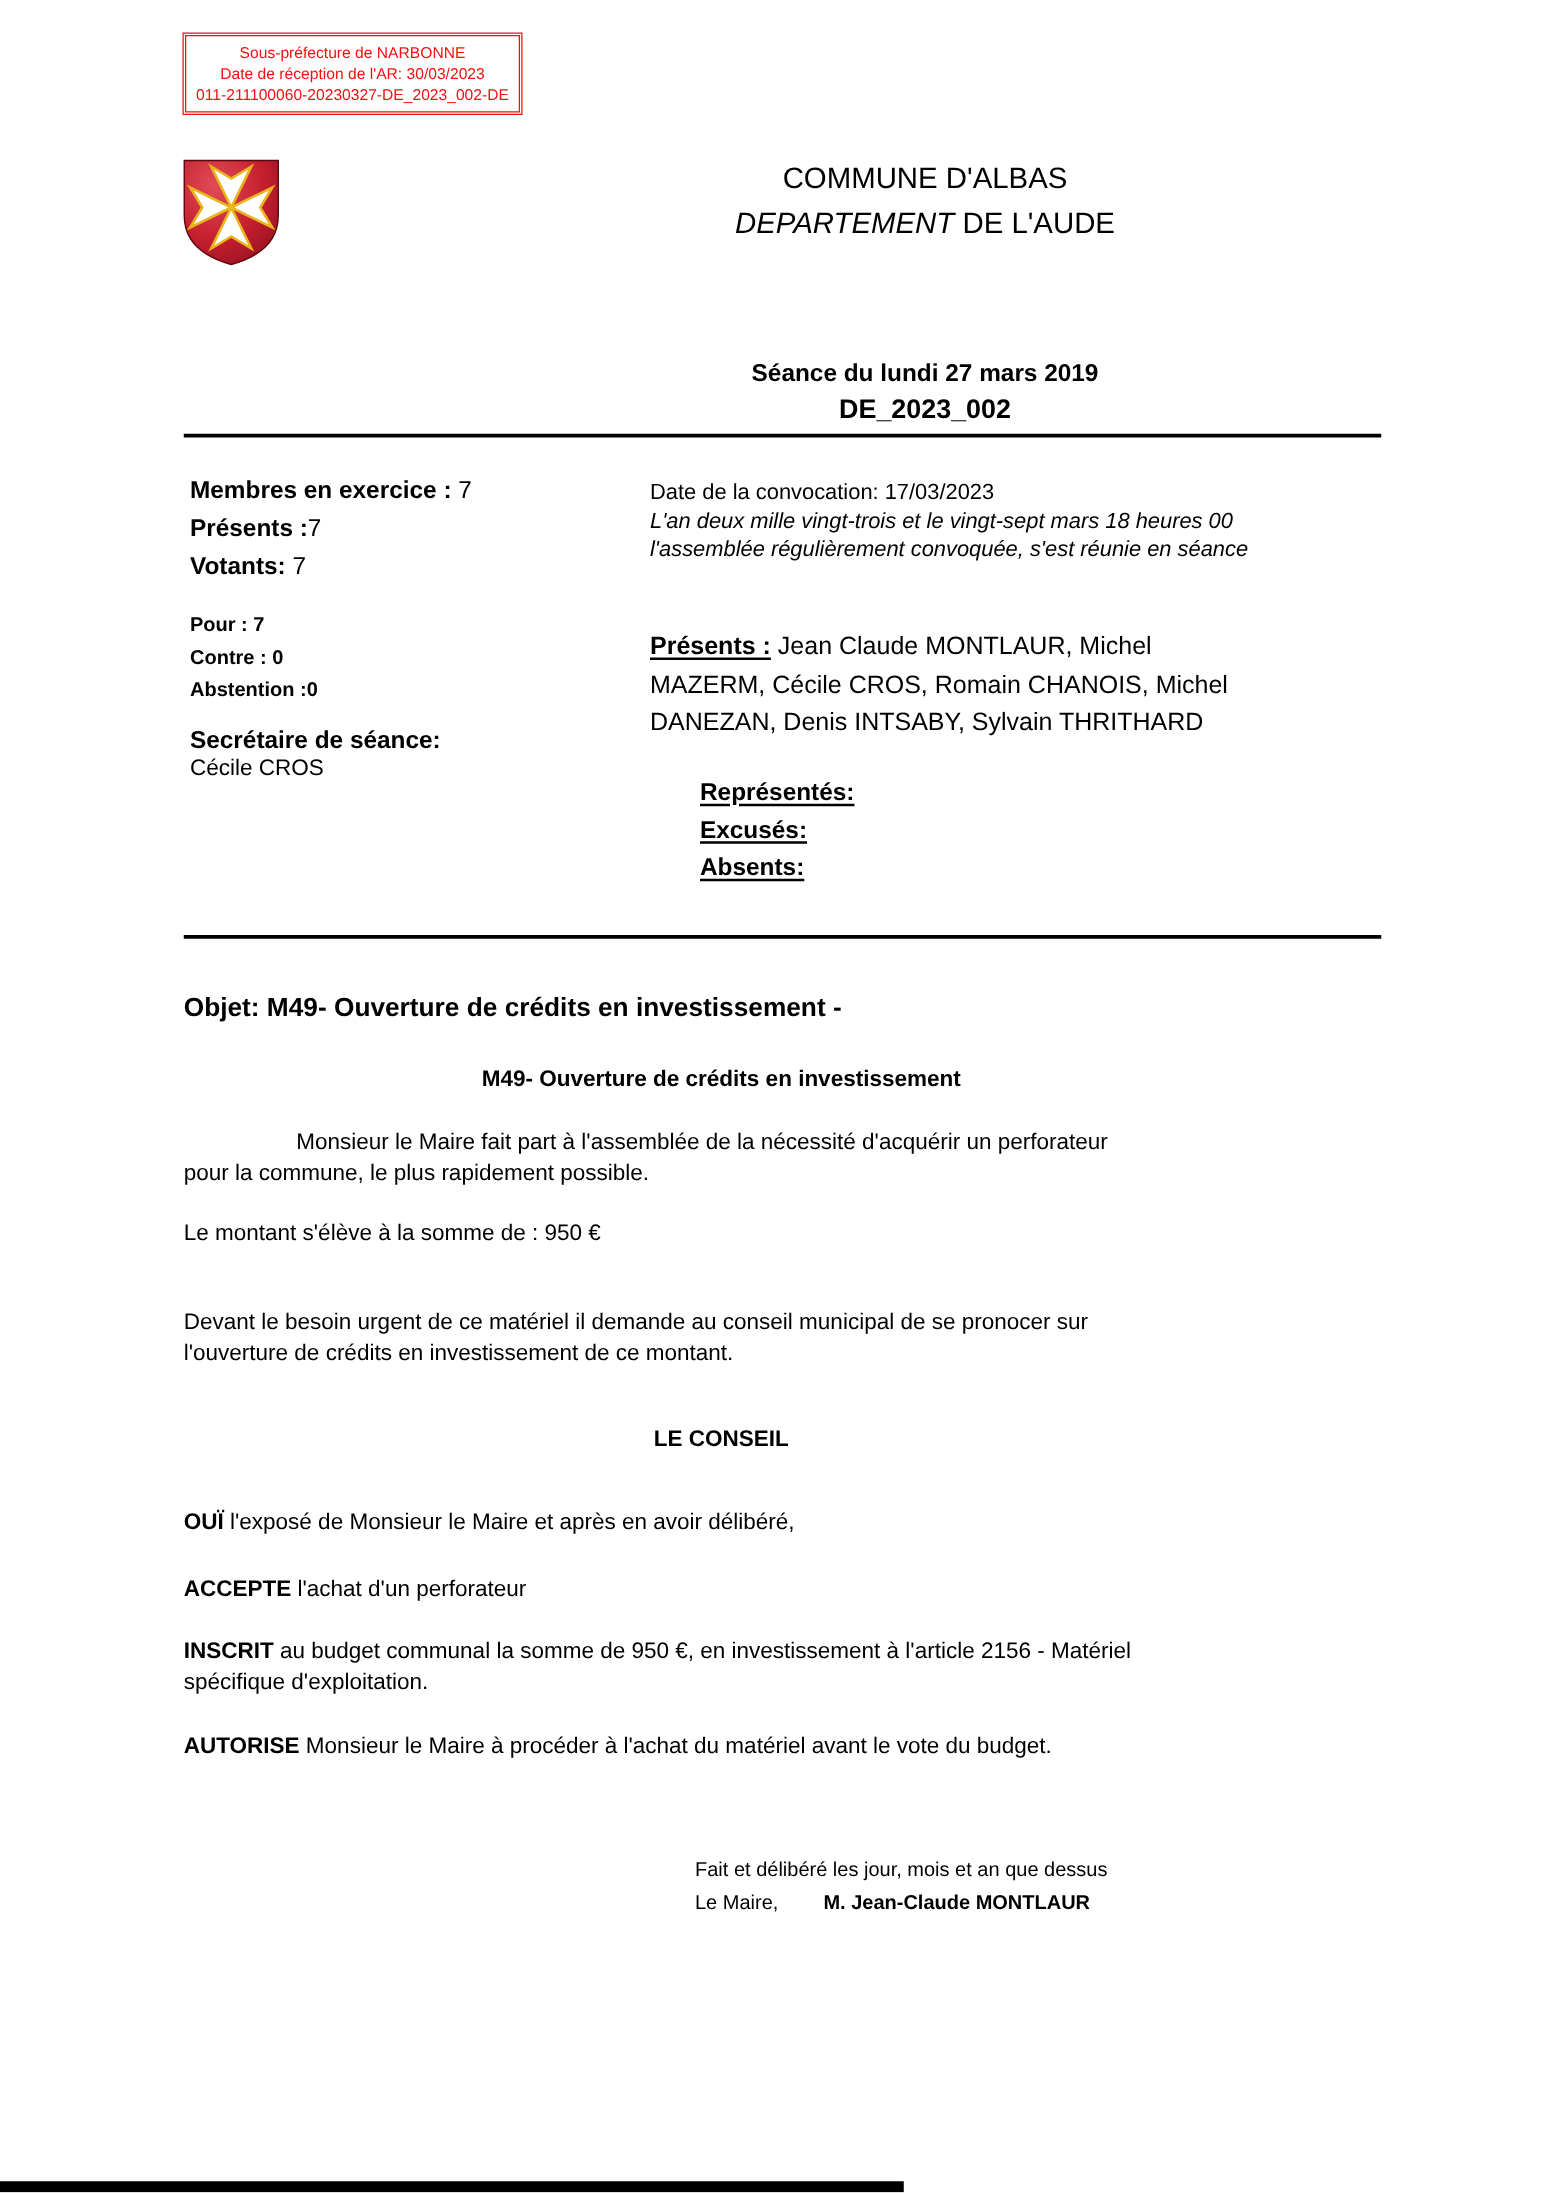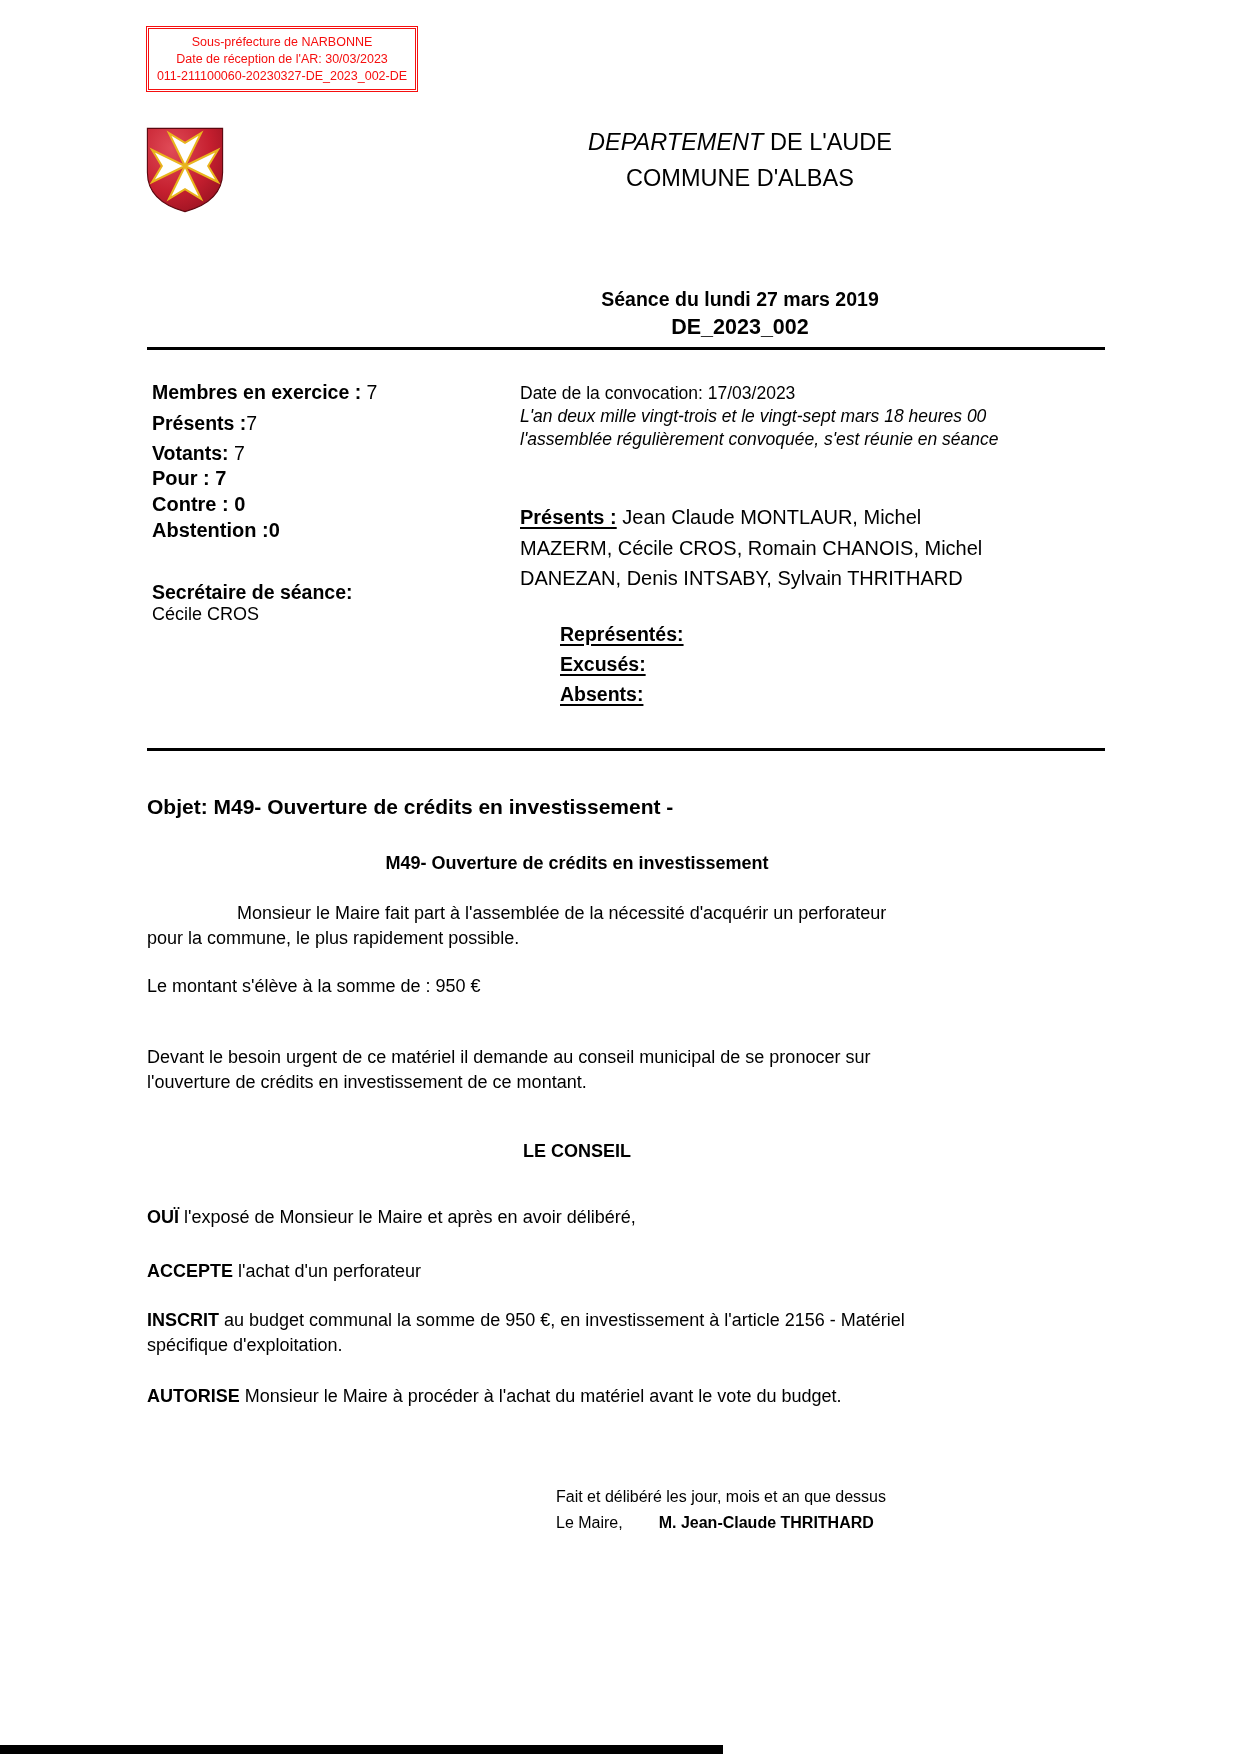--- a/index.html
+++ b/index.html
@@ -25,21 +25,21 @@
   .hdr{left:440px;top:124px;width:600px;text-align:center;font-size:23.5px;line-height:36px;}
   .seance{left:440px;top:288px;width:600px;text-align:center;font-weight:bold;font-size:19.5px;}
   .refnum{left:440px;top:315px;width:600px;text-align:center;font-weight:bold;font-size:21.5px;}
 
   .rule{left:147px;width:958px;height:2.5px;background:#000;}
   .rule1{top:347px;}
   .rule2{top:748px;}
 
   
   .membres{left:152px;top:377px;font-size:19.5px;line-height:30.5px;white-space:nowrap;}
-  .votes{left:152px;top:465px;font-size:20px;line-height:26px;font-weight:bold;white-space:nowrap;}
+  .votes{left:152px;top:488px;font-size:16px;line-height:26px;font-weight:bold;white-space:nowrap;}
   .secretaire{left:152px;top:580px;white-space:nowrap;}
   .secretaire .lbl{font-size:19.5px;font-weight:bold;line-height:24px;}
   .secretaire .val{font-size:18px;margin-top:0;}
 
   
   .convocation{left:520px;top:382px;font-size:17.5px;line-height:23px;white-space:nowrap;}
   .convocation .it{font-style:italic;}
   .presents{left:520px;top:502px;font-size:20px;line-height:30.5px;white-space:nowrap;}
   .replabels{left:520px;top:619px;font-size:19.5px;font-weight:bold;line-height:30px;white-space:nowrap;margin-left:40px;}
 
@@ -88,22 +88,22 @@
       <g fill="#ffffff" stroke="#e9b51e" stroke-width="2.6" stroke-linejoin="miter">
         <path d="M50,50 L30,9 L50,21 L70,9 Z"></path>
         <path d="M50,50 L91,30 L79,50 L91,70 Z"></path>
         <path d="M50,50 L70,91 L50,79 L30,91 Z"></path>
         <path d="M50,50 L9,70 L21,50 L9,30 Z"></path>
       </g>
     </svg>
   </div>
 
   <div class="abs hdr">
+    <div>COMMUNE D'ALBAS</div>
     <div><i>DEPARTEMENT</i><span> DE L'AUDE</span></div>
-    <div>COMMUNE D'ALBAS</div>
   </div>
 
   <div class="abs seance">Séance du lundi 27 mars 2019</div>
   <div class="abs refnum">DE_2023_002</div>
 
   <div class="abs rule rule1"></div>
 
   <div class="abs membres">
     <div><b>Membres en exercice :</b><span> 7</span></div>
     <div><b>Présents :</b><span>7</span></div>
@@ -164,18 +164,18 @@
 
   <div class="abs bodytxt inscrit">
     <div><b>INSCRIT</b><span> au budget communal la somme de  950 €, en investissement à l'article 2156 - Matériel</span></div>
     <div>spécifique d'exploitation.</div>
   </div>
 
   <div class="abs bodytxt autorise"><b>AUTORISE</b><span> Monsieur le Maire à procéder à l'achat du matériel avant le vote du budget.</span></div>
 
   <div class="abs signature">
     <div>Fait et délibéré les jour, mois et an que dessus</div>
-    <div><span>Le Maire,</span><b class="name">M. Jean-Claude THRITHARD</b></div>
+    <div><span>Le Maire,</span><b class="name">M. Jean-Claude MONTLAUR</b></div>
   </div>
 
   <div class="abs artifact"></div>
 
 </div>
 
 </body></html>

